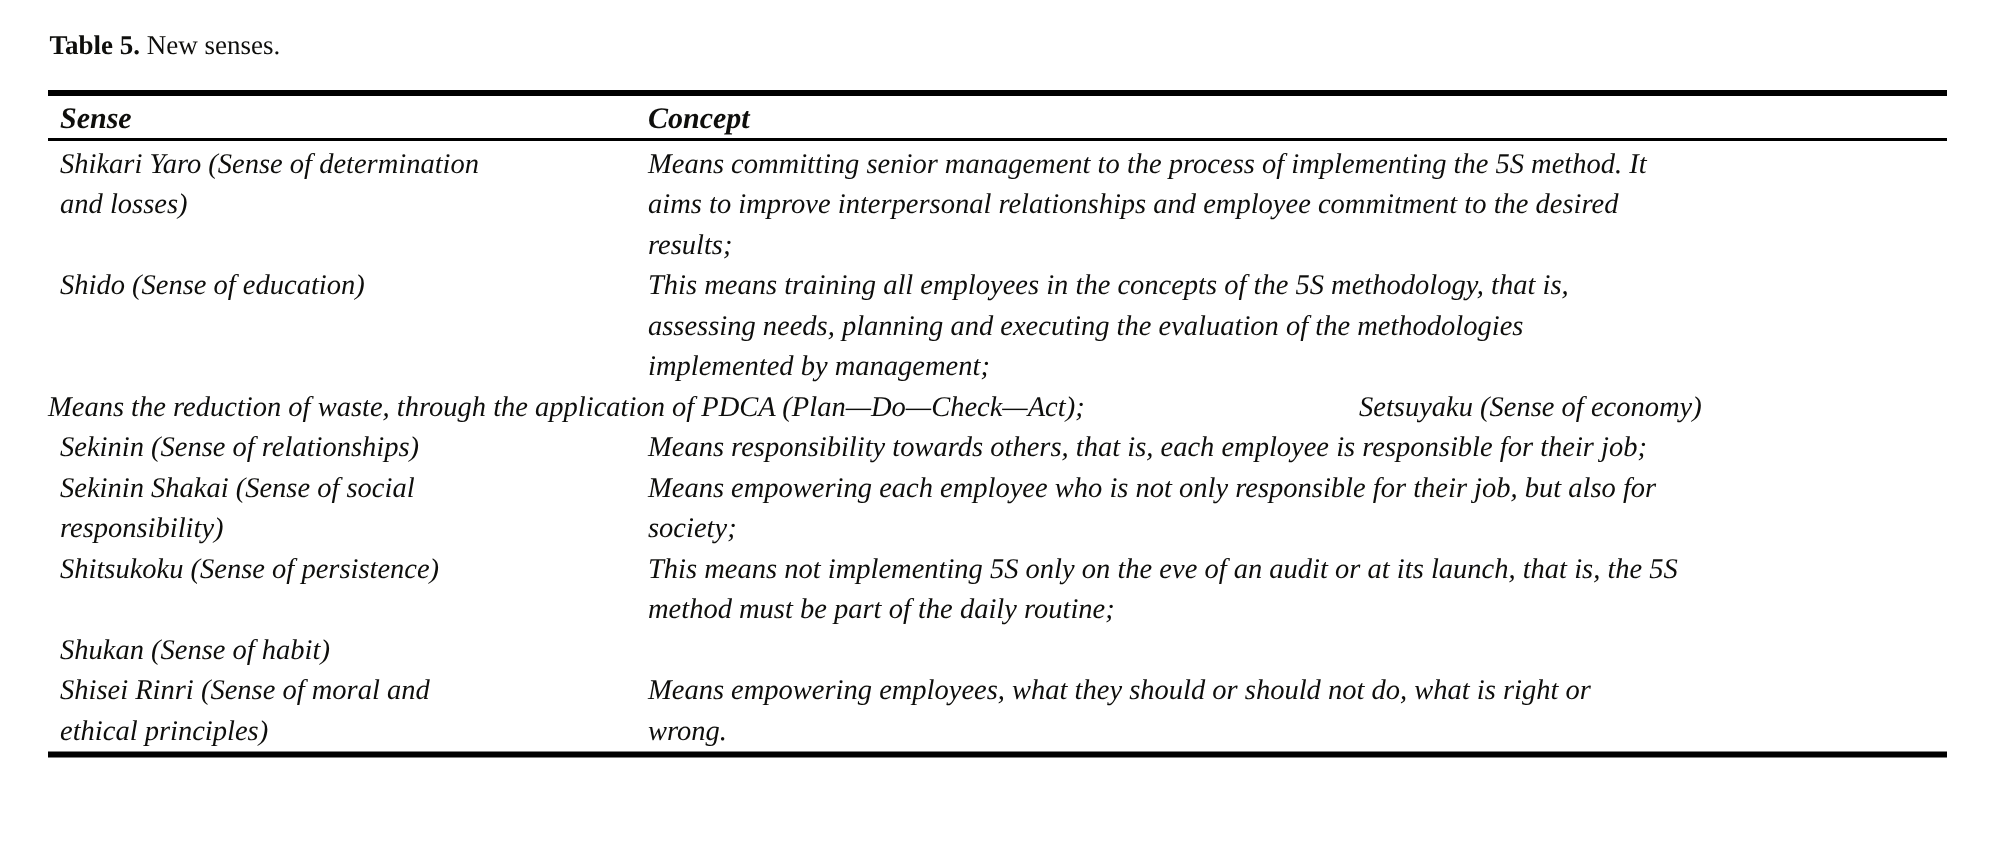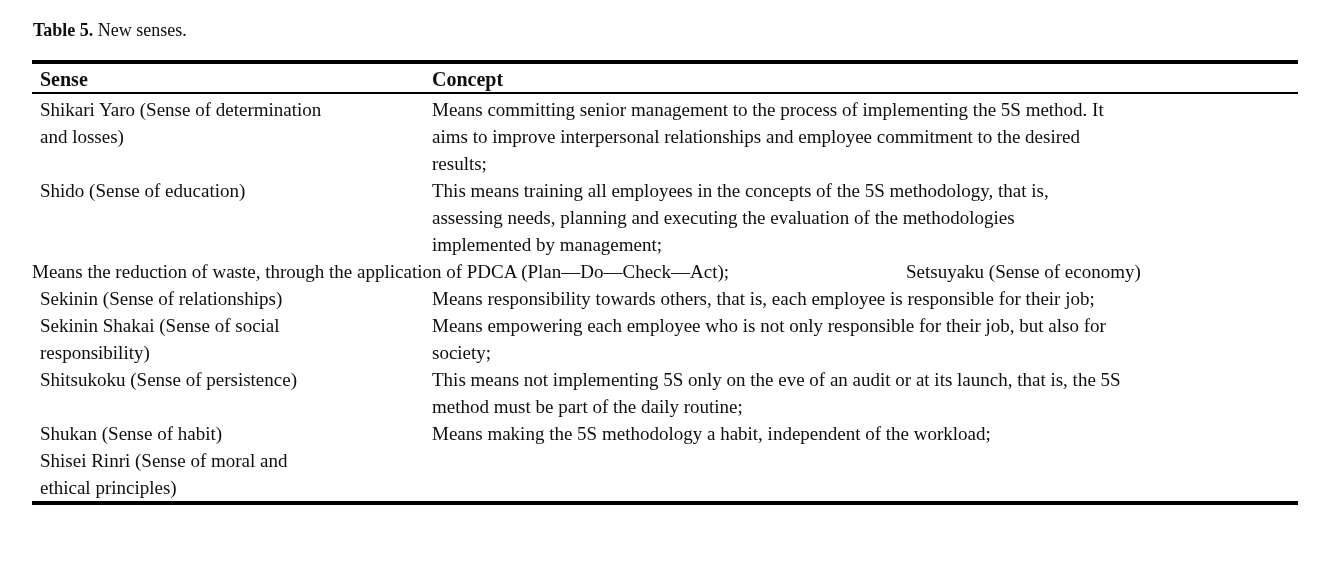--- a/index.html
+++ b/index.html
@@ -43,24 +43,26 @@
     white-space: pre-line;
     font-size: 19px;
     line-height: 27px;
     box-sizing: border-box;
   }
   .c1 {
     flex: 0 0 400px;
     width: 400px;
     padding-left: 8px;
     padding-right: 12px;
+    font-style: italic;
   }
   .c2 {
     flex: 1 1 auto;
     padding-right: 6px;
+    font-style: italic;
   }
   .th {
     font-weight: bold;
     font-size: 20px;
     line-height: 24px;
   }
 </style>
 </head>
 <body>
 
@@ -99,20 +101,21 @@
       <div class="cell c2">Means empowering each employee who is not only responsible for their job, but also for
 society;</div>
     </div>
     <div class="trow">
       <div class="cell c1">Shitsukoku (Sense of persistence)</div>
       <div class="cell c2">This means not implementing 5S only on the eve of an audit or at its launch, that is, the 5S
 method must be part of the daily routine;</div>
     </div>
     <div class="trow">
       <div class="cell c1">Shukan (Sense of habit)</div>
-      <div class="cell c2">Means making the 5S methodology a habit, independent of the workload;</div>
     </div>
     <div class="trow">
       <div class="cell c1">Shisei Rinri (Sense of moral and
 ethical principles)</div>
+      <div class="cell c2">Means empowering employees, what they should or should not do, what is right or
+wrong.</div>
     </div>
   </div>
 </div>
 
 </body></html>

